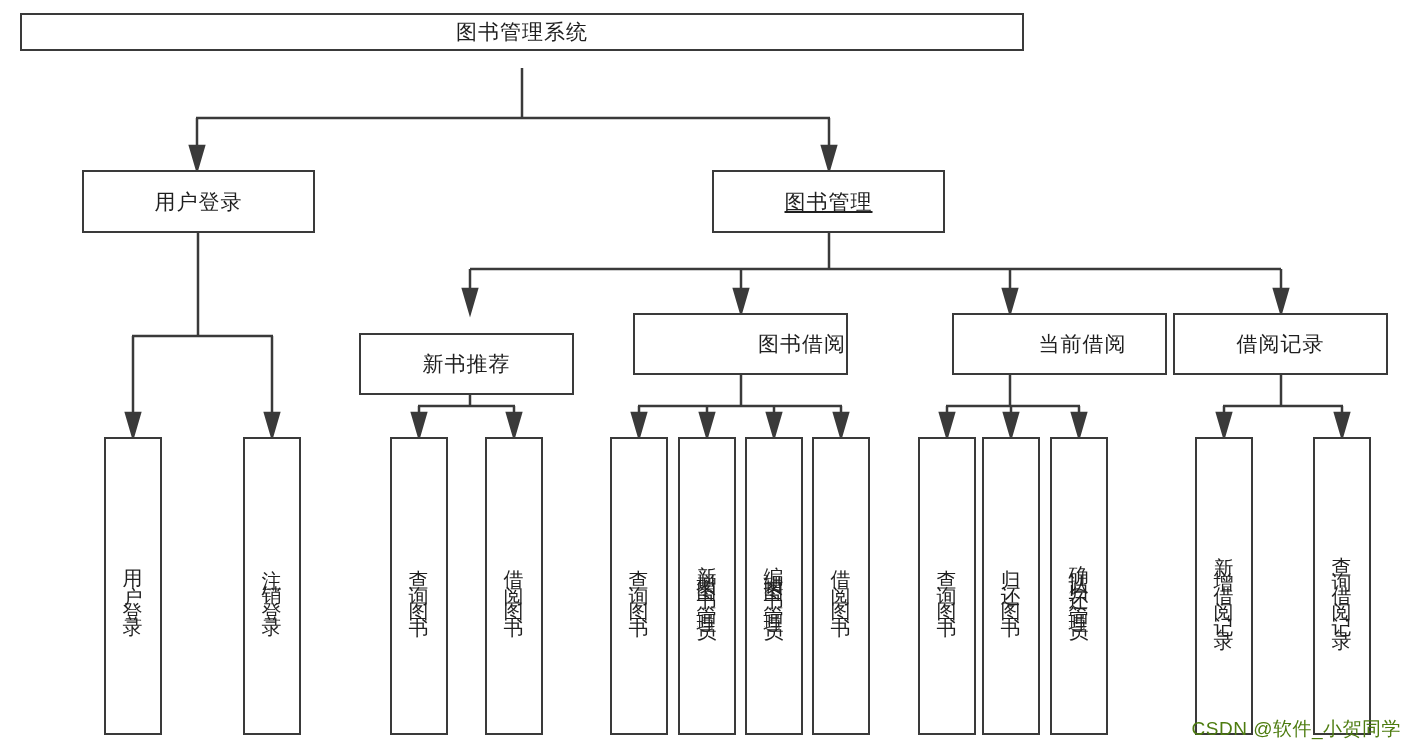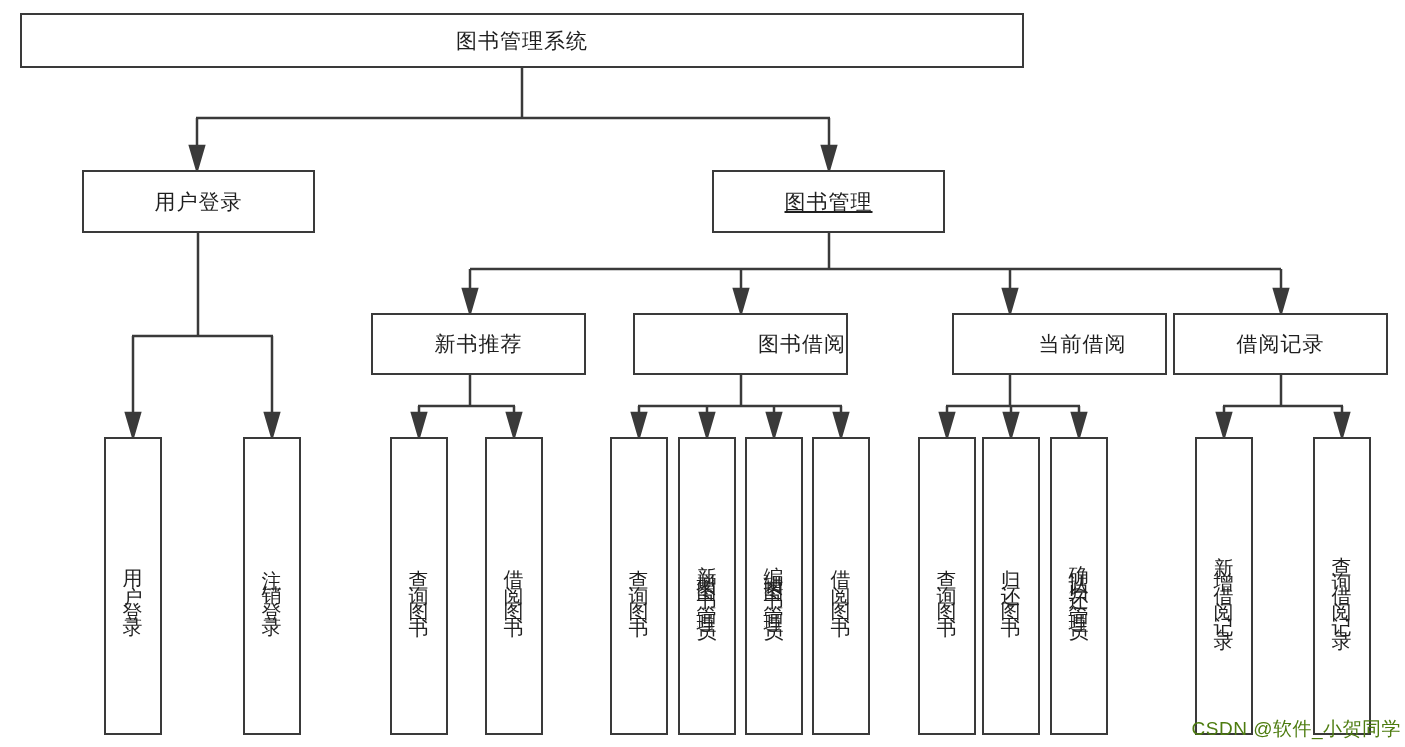--- a/index.html
+++ b/index.html
@@ -28,21 +28,21 @@
   .vtext{
     writing-mode:vertical-rl;
     text-orientation:mixed;
     font-size:20px;
     color:#1f1f1f;
     line-height:1;
   }
   .vl-4{letter-spacing:16px;}
   .vl-6{letter-spacing:15px;}
   .vl-9{letter-spacing:8px;}
-  .lvl1{top:13px;left:20px;width:1004px;height:55px;}
+  .lvl1{top:13px;left:20px;width:1004px;height:38px;}
   .lvl2{top:170px;height:63px;width:233px;}
   .lvl3{top:313px;height:62px;width:215px;}
   .leaf{top:437px;height:298px;width:58px;}
   .watermark{
     position:absolute;
     right:4px;bottom:5px;
     font-size:19px;
     color:#4d7c0f;
     letter-spacing:0.5px;
     z-index:10;
@@ -122,21 +122,21 @@
     <span class="htext">图书管理系统</span>
   </div>
 
   <div class="box lvl2" style="left:82px;">
     <span class="htext">用户登录</span>
   </div>
   <div class="box lvl2" style="left:712px;text-decoration:underline;">
     <span class="htext">图书管理</span>
   </div>
 
-  <div class="box lvl3" style="left:371px;">
+  <div class="box lvl3" style="left:359px;margin-top:20px;">
     <span class="htext">新书推荐</span>
   </div>
   <div class="box lvl3" style="left:633px;justify-content:flex-end;">
     <span class="htext">图书借阅</span>
   </div>
   <div class="box lvl3" style="left:952px;padding-left:46px;">
     <span class="htext">当前借阅</span>
   </div>
   <div class="box lvl3" style="left:1173px;text-align:right;">
     <span class="htext">借阅记录</span>

